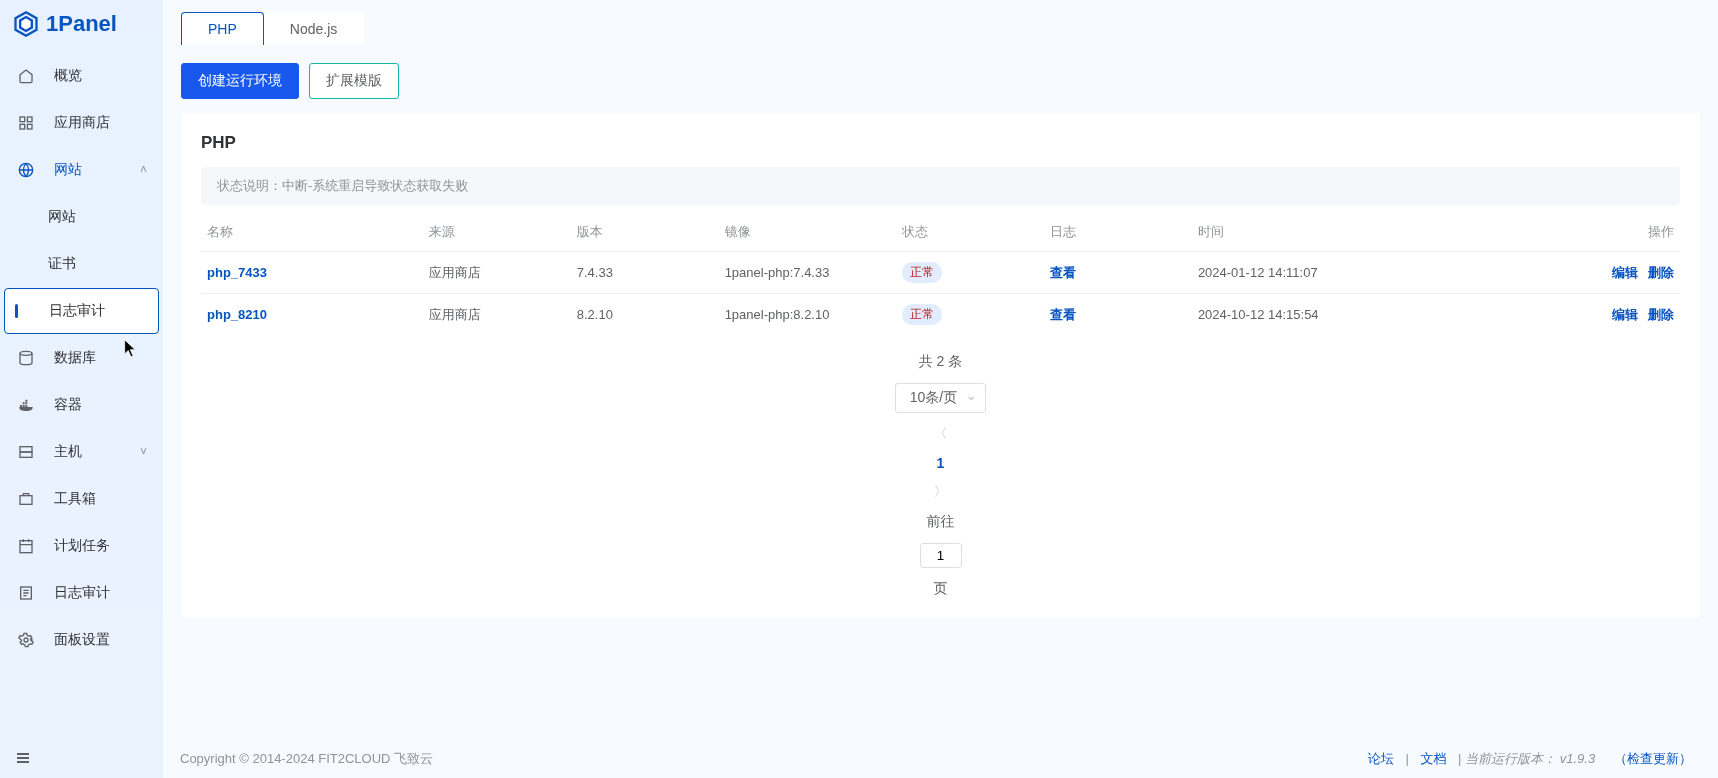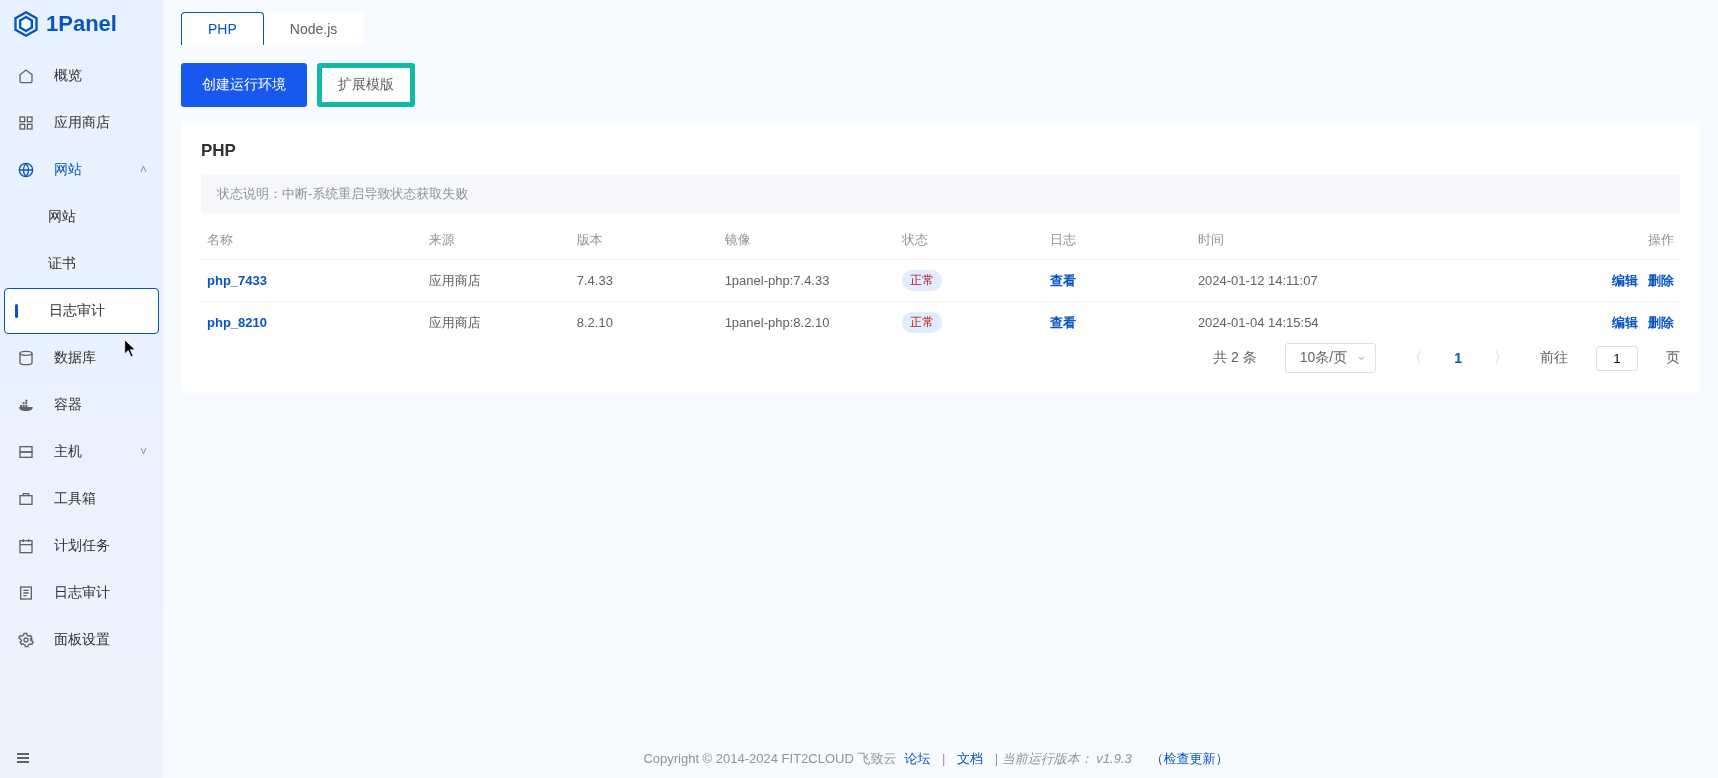--- a/index.html
+++ b/index.html
@@ -22,46 +22,46 @@
 
 
 .main { position:absolute; left:163px; top:0; right:0; bottom:0; padding:12px 18px 0 18px; display:flex; flex-direction:column; }
 .tabs { display:flex; gap:0; }
 .tab { padding:8px 26px; font-size:14px; color:#606266; border:1px solid #dcdfe6; border-bottom:none; background:#fff; cursor:pointer; border-radius:4px 4px 0 0; }
 .tab.active { color:#0854c1; border-color:#0854c1; }
 .tab + .tab { border-left:none; }
 .tab:not(.active){ border-color:transparent; }
 
 .toolbar { display:flex; gap:10px; margin-top:18px; }
-.btn { padding:8px 16px; font-size:14px; border-radius:3px; cursor:pointer; border:5px solid #14b8a6; background:#fff; color:#606266; }
+.btn { padding:8px 16px; font-size:14px; border-radius:3px; cursor:pointer; border:1px solid #14b8a6; background:#fff; color:#606266; }
 .btn.primary { background:#1858ee; border-color:#1858ee; color:#fff; }
 
 .card { background:#fff; border-radius:4px; margin-top:14px; padding:20px; flex:0 0 auto; }
 .card-title { font-size:17px; font-weight:700; color:#303133; margin-bottom:14px; }
 .alert { background:#f5f7fa; border-radius:3px; padding:10px 16px; color:#909399; font-size:13px; margin-bottom:8px; }
 
 table.data { width:100%; border-collapse:collapse; font-size:13px; }
 table.data th { text-align:left; font-weight:400; color:#909399; padding:10px 6px; }
 table.data th:last-child { text-align:right; }
 table.data td { padding:10px 6px; color:#606266; border-top:1px solid #f0f0f0; }
 table.data td:last-child { text-align:right; }
 .link { color:#0854c1; font-weight:600; cursor:pointer; }
 .link-view { color:#0854c1; font-weight:700; cursor:pointer; }
 .badge { background:#e1ecff; color:#b91c1c; padding:2px 8px; border-radius:10px; font-size:12px; display:inline-block; }
 .ops a { color:#0854c1; font-weight:700; margin-left:10px; cursor:pointer; }
 
-.pager { display:flex; align-items:center; justify-content:flex-end; gap:28px; color:#606266; font-size:14px; }
+.pager { display:flex; align-items:center; justify-content:flex-end; gap:12px; margin-top:18px; color:#606266; font-size:14px;flex-direction:column; }
 .pager .sel { border:1px solid #dcdfe6; border-radius:3px; padding:5px 28px 5px 14px; position:relative; background:#fff; cursor:pointer; }
 .pager .sel::after { content:"⌄"; position:absolute; right:8px; top:3px; color:#c0c4cc; }
 .pager .nav-btn { color:#c0c4cc; cursor:pointer; padding:0 4px; font-size:14px; }
 .pager .page-cur { color:#0854c1; font-weight:600; }
 .pager .inp { width:42px; border:1px solid #dcdfe6; border-radius:3px; text-align:center; padding:4px 0; }
 
 
-.footer { position:absolute; left:180px; right:18px; bottom:10px; display:flex; justify-content:center; align-items:center; color:#909399; font-size:13px; }
+.footer { position:absolute; left:180px; right:18px; bottom:10px; display:flex; justify-content:space-between; align-items:center; color:#909399; font-size:13px; }
 .footer-right a { color:#0854c1; margin:0 8px; cursor:pointer; }
 .footer-right .ver { color:#909399;font-style:italic; }
 .footer-right .check { color:#0854c1; }
 
 
 .cursor { position:absolute; left:124px; top:339px; width:14px; height:20px; pointer-events:none; }
 </style>
 </head>
 <body>
 
@@ -222,21 +222,21 @@
             <td>2024-01-12 14:11:07</td>
             <td class="ops"><a>编辑</a><a>删除</a></td>
           </tr>
           <tr>
             <td><span class="link">php_8210</span></td>
             <td>应用商店</td>
             <td>8.2.10</td>
             <td>1panel-php:8.2.10</td>
             <td><span class="badge">正常</span></td>
             <td><span class="link-view">查看</span></td>
-            <td>2024-01-04 14:15:54</td>
+            <td>2024-10-12 14:15:54</td>
             <td class="ops"><a>编辑</a><a>删除</a></td>
           </tr>
         </tbody>
     </table>
 
     <div class="pager">
       <span>共 2 条</span>
       <div class="sel"><span>10条/页</span></div>
       <span class="nav-btn">〈</span>
       <span class="page-cur">1</span>

